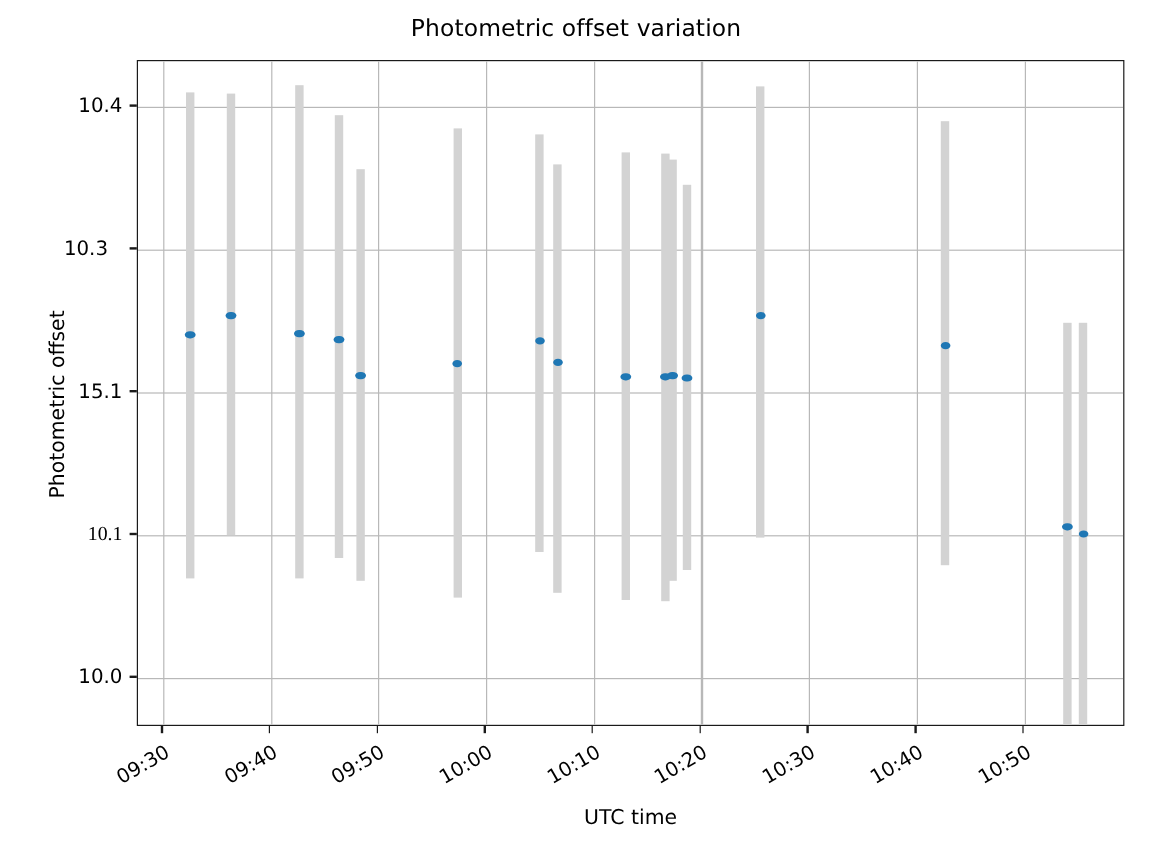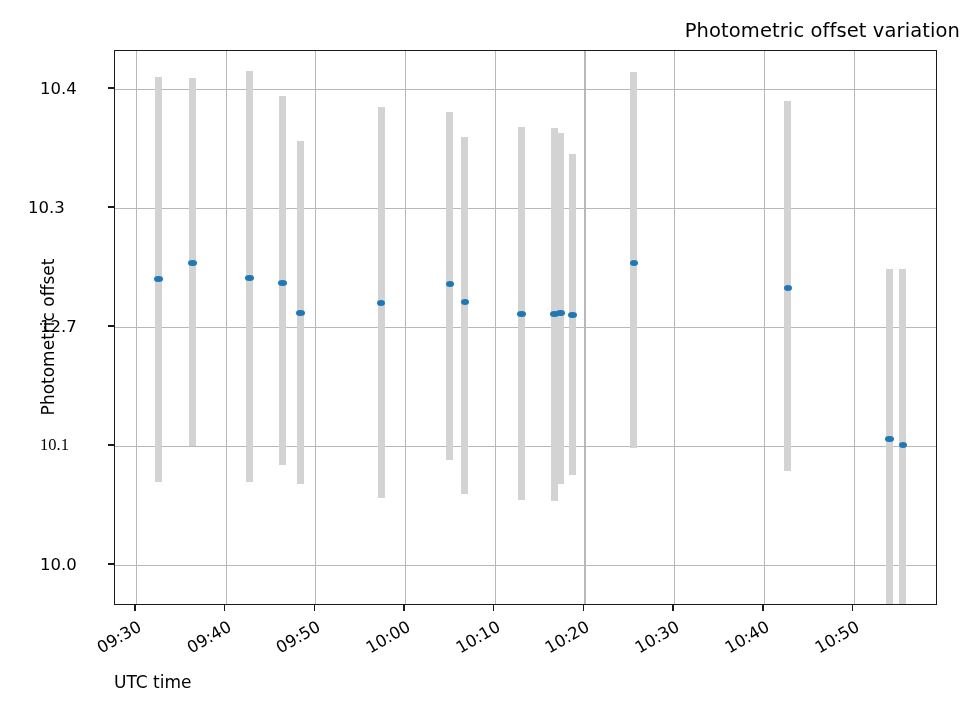--- a/index.html
+++ b/index.html
@@ -1,21 +1,21 @@
 <!DOCTYPE html>
 <html><head>
 <meta charset="utf-8">
 <style>
   html,body{margin:0;padding:0;}
   body{width:960px;height:720px;background:#ffffff;
        font-family:"DejaVu Sans","Liberation Sans",sans-serif;overflow:hidden;}
   #figure{position:relative;width:960px;height:720px;}
 
   
-  #title{position:absolute;left:0;top:19px;width:960px;text-align:right;
+  #title{position:absolute;left:0;top:12px;width:960px;text-align:center;
          font-size:19.5px;color:#000;letter-spacing:0.1px;}
 
   
   #axes{position:absolute;left:114px;top:50px;width:823px;height:555px;
         border:1.45px solid #1a1a1a;box-sizing:border-box;background:#fff;}
   #plotclip{position:absolute;left:0;top:0;width:100%;height:100%;overflow:hidden;}
 
   .gridv,.gridh{position:absolute;background:#b8b8b8;}
   .gridv{width:1.15px;top:0;height:100%;}
   .gridh{height:1.15px;left:0;width:100%;}
@@ -25,24 +25,24 @@
       border-radius:50%;margin-left:-4.25px;margin-top:-3.1px;}
 
   
   .tickx{position:absolute;width:1.45px;height:6px;background:#1a1a1a;top:605px;}
   .ticky{position:absolute;height:1.45px;width:6px;background:#1a1a1a;left:108px;}
 
   
   .xlab{position:absolute;font-size:16.5px;color:#000;white-space:nowrap;
         transform-origin:right top;transform:rotate(-30deg);}
   .ylab{position:absolute;font-size:16.5px;color:#000;white-space:nowrap;
-        text-align:left;transform:translateY(-50%);}
+        text-align:right;transform:translateY(-50%);}
 
   
-  #xtitle{position:absolute;left:114px;top:672px;width:823px;
+  #xtitle{position:absolute;left:114px;top:672px;width:823px;text-align:center;
           font-size:17px;color:#000;}
   #ytitle{position:absolute;font-size:17px;color:#000;white-space:nowrap;
           left:-62px;top:327px;transform:rotate(-90deg);transform-origin:center center;
           width:220px;text-align:center;}
 </style>
 </head>
 <body>
 
 <div id="figure">
 
@@ -116,21 +116,21 @@
       <div class="xlab" style="left: 621.132px; top: 617px; width: 52px; text-align: right;">10:30</div>
       <div class="tickx" style="left: 762.132px;"></div>
       <div class="xlab" style="left: 710.832px; top: 617px; width: 52px; text-align: right;">10:40</div>
       <div class="tickx" style="left: 851.832px;"></div>
       <div class="xlab" style="left: 800.532px; top: 617px; width: 52px; text-align: right;">10:50</div>
       <div class="ticky" style="top: 563.356px;"></div>
       <div class="ylab" style="left: 40px; width: 62px; top: 564.056px;">10.0</div>
       <div class="ticky" style="top: 444.334px;"></div>
       <div class="ylab" style="left: 40px; width: 62px; top: 445.034px; font-family: Liberation Serif, serif;">10.1</div>
       <div class="ticky" style="top: 325.312px;"></div>
-      <div class="ylab" style="left: 40px; width: 62px; top: 326.012px;">12.7</div>
+      <div class="ylab" style="left: 40px; width: 62px; top: 326.012px;">15.1</div>
       <div class="ticky" style="top: 206.29px;"></div>
       <div class="ylab" style="left: 28px; width: 62px; top: 206.99px;">10.3</div>
       <div class="ticky" style="top: 87.268px;"></div>
       <div class="ylab" style="left: 40px; width: 62px; top: 87.968px;">10.4</div>
     </div>
 
   <div id="xtitle">UTC time</div>
   <div id="ytitle">Photometric offset</div>
 
 </div>

